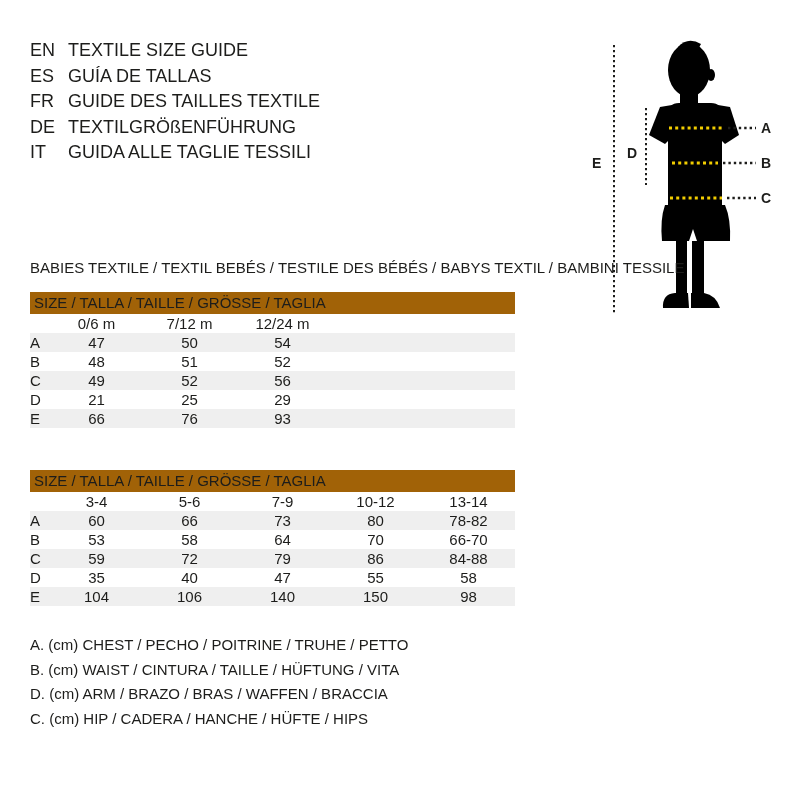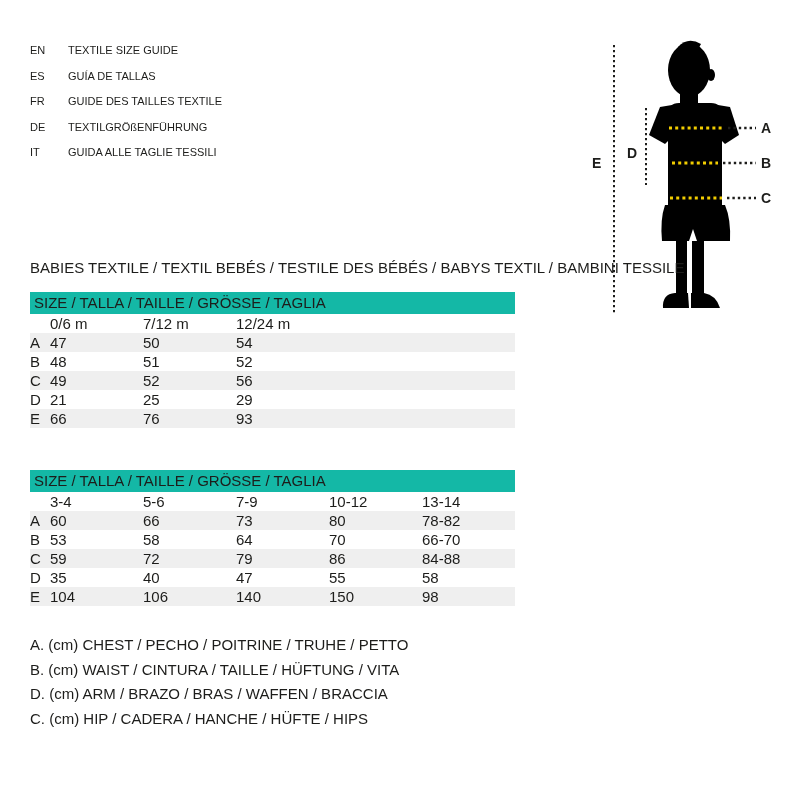--- a/index.html
+++ b/index.html
@@ -9,44 +9,44 @@
     width: 800px;
     height: 800px;
     font-family: "Liberation Sans", "DejaVu Sans", sans-serif;
     color: #1d1d1b;
     -webkit-font-smoothing: antialiased;
   }
   .page { position: relative; width: 800px; height: 800px; overflow: hidden; }
 
   
   .lang-block { position: absolute; left: 30px; top: 38px; }
-  .lang-row { display: flex; height: 25.5px; line-height: 25.5px; font-size: 11px; }
+  .lang-row { display: flex; height: 25.5px; line-height: 25.5px; font-size: 18px; }
   .lang-code { width: 38px; flex: 0 0 38px; }
 
   
   .section-heading {
     position: absolute; left: 30px;
     font-size: 15px; line-height: 18px; white-space: nowrap;
   }
   .heading-babies { top: 259px; }
   .heading-children { top: 446px; }
 
   
   .size-table { position: absolute; left: 30px; width: 485px; font-size: 15px; }
   .table-babies { top: 292px; }
   .table-children { top: 470px; }
   .size-bar {
     height: 22px; line-height: 22px;
-    background: #14b8a6; padding-left: 4px;
+    background: #a16207; padding-left: 4px;
     font-size: 15px;
   }
   .trow { display: flex; height: 19px; line-height: 19px; }
   .trow.stripe { background: #efefef; }
   .lcell { flex: 0 0 20px; width: 20px; text-align: left; }
-  .cell  { flex: 0 0 93px; width: 93px; }
+  .cell  { flex: 0 0 93px; width: 93px; text-align: center; }
 
   
   .legend { position: absolute; left: 30px; top: 633px; font-size: 15px; }
   .legend-line { height: 24.5px; line-height: 24.5px; white-space: nowrap; }
 
   
   .figure-svg { position: absolute; left: 575px; top: 15px; width: 225px; height: 300px; }
   .fig-label { font-family: "Liberation Sans", "DejaVu Sans", sans-serif; font-size: 14px; font-weight: 700; fill: #1d1d1b; }
 </style>
 </head>

